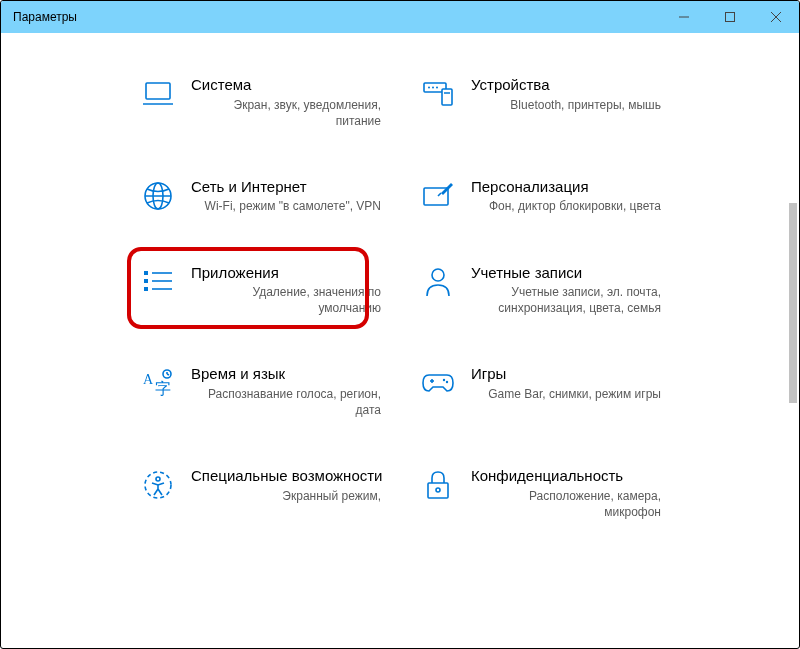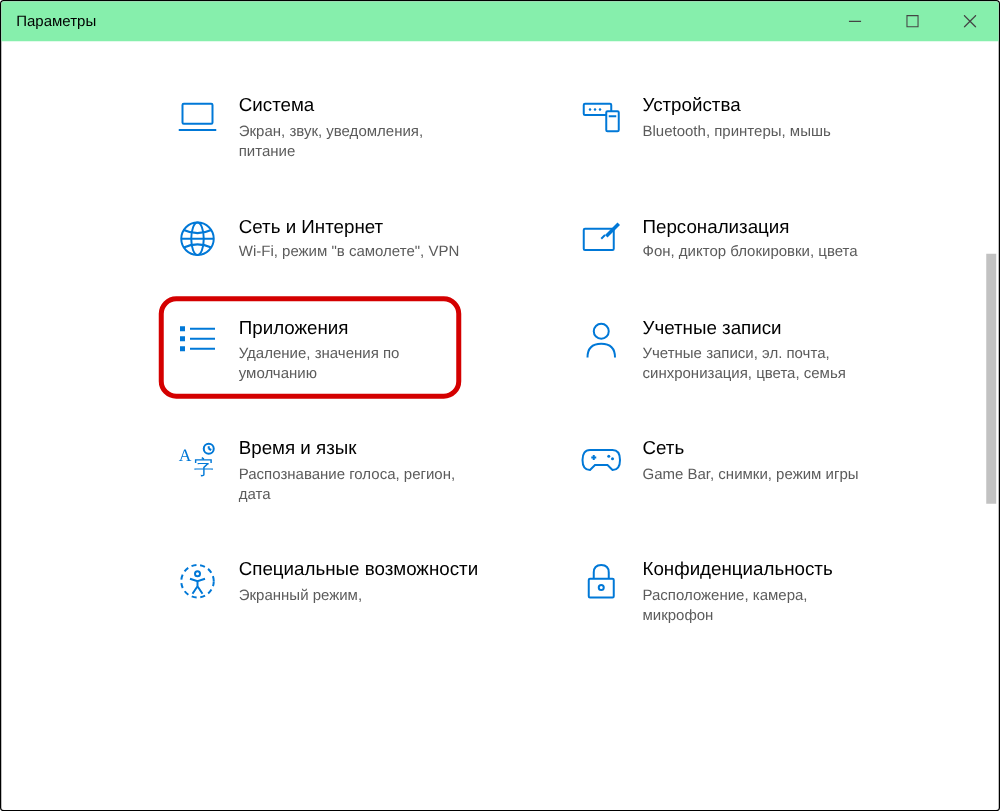--- a/index.html
+++ b/index.html
@@ -13,21 +13,21 @@
     border: 1px solid #000;
     border-radius: 3px;
   }
   .titlebar {
     height: 32px;
     display: flex;
     align-items: center;
     padding-left: 12px;
     font-size: 12px;
     color: #000;
-    background: #86efac;
+    background: #7dd3fc;
   }
   .titlebar .title { flex: 1; }
   .win-controls { display: flex; }
   .win-btn {
     width: 46px;
     height: 32px;
     display: flex;
     align-items: center;
     justify-content: center;
     color: #444;
@@ -45,21 +45,20 @@
     height: 200px;
     background: #c2c2c2;
     border-radius: 0;
   }
   .grid {
     padding: 42px 30px 0 140px;
     display: grid;
     grid-template-columns: 280px 280px;
     column-gap: 0;
     row-gap: 48px;
-    gap: 43px;
   }
   .item {
     display: flex;
     align-items: flex-start;
     gap: 16px;
     cursor: pointer;
     position: relative;
   }
   .item-icon {
     width: 34px;
@@ -76,20 +75,21 @@
     font-size: 15px;
     color: #000;
     line-height: 1.3;
     margin-bottom: 2px;
   }
   .item-desc {
     font-size: 12px;
     color: #5b5b5b;
     line-height: 1.35;
     max-width: 190px;
+    text-align: right;
   }
   .highlight {
     position: absolute;
     left: -14px;
     top: -16px;
     width: 242px;
     height: 82px;
     border: 4px solid #d40000;
     border-radius: 14px;
     pointer-events: none;
@@ -236,21 +236,21 @@
       <div class="item-icon">
         <svg width="34" height="24" viewBox="0 0 34 24" fill="none" stroke="#0078d7" stroke-width="1.6">
           <path d="M8 4 L26 4 Q32 4 32 12 Q32 20 26 20 L22 16 L12 16 L8 20 Q2 20 2 12 Q2 4 8 4 Z"></path>
           <line x1="9" y1="10" x2="13" y2="10"></line>
           <line x1="11" y1="8" x2="11" y2="12"></line>
           <circle cx="23" cy="9" r="1.2" fill="#0078d7" stroke="none"></circle>
           <circle cx="26" cy="11" r="1.2" fill="#0078d7" stroke="none"></circle>
         </svg>
       </div>
       <div class="item-text">
-        <div class="item-title">Сеть</div>
+        <div class="item-title">Игры</div>
         <div class="item-desc">Game Bar, снимки, режим игры</div>
       </div>
     </div>
 
     <div class="item">
       <div class="item-icon">
         <svg width="32" height="32" viewBox="0 0 32 32" fill="none" stroke="#0078d7" stroke-width="1.6" stroke-dasharray="4 3">
           <circle cx="16" cy="16" r="13"></circle>
           <circle cx="16" cy="10" r="2" stroke-dasharray="0" fill="none"></circle>
           <path d="M10 14 L16 16 L22 14 M16 16 L16 20 M16 20 L12 26 M16 20 L20 26" stroke-dasharray="0"></path>

